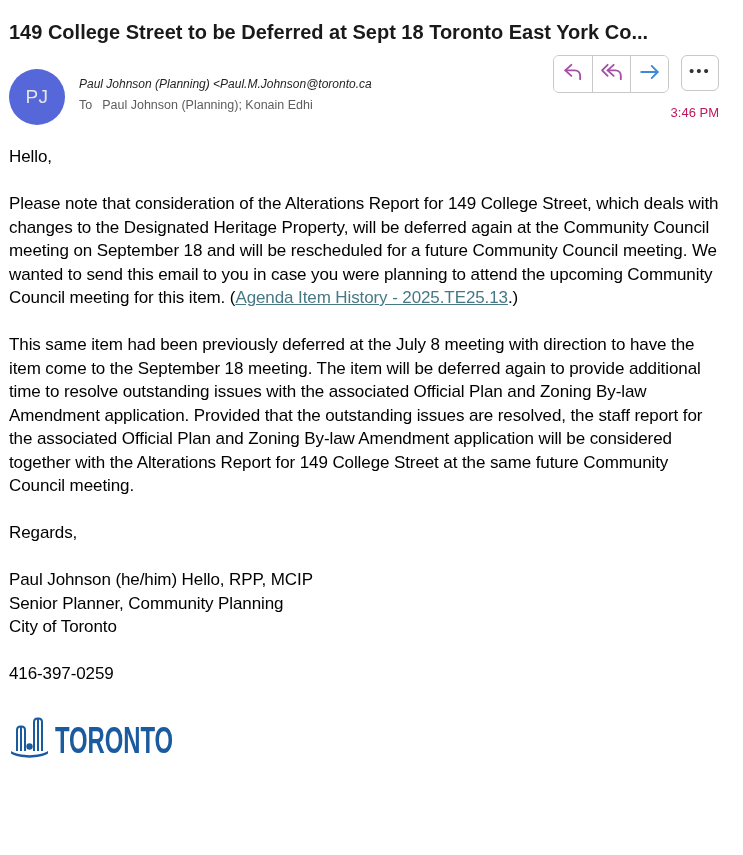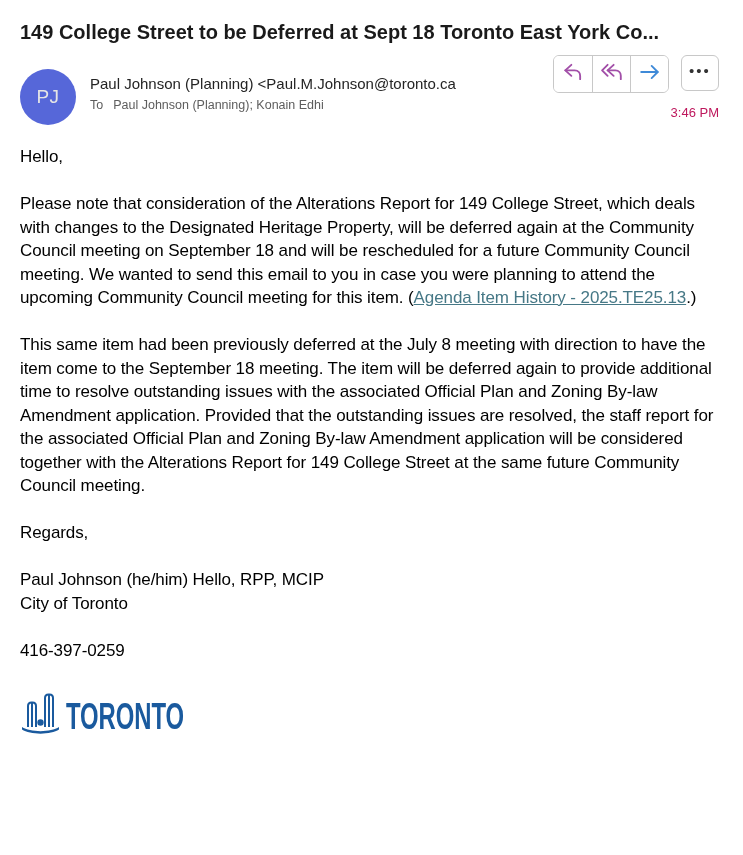--- a/index.html
+++ b/index.html
@@ -3,41 +3,42 @@
 <meta charset="utf-8">
 <style>
   * { margin: 0; padding: 0; box-sizing: border-box; }
   html, body { background: #ffffff; }
   body {
     width: 743px; height: 855px;
     font-family: "Liberation Sans", sans-serif;
     color: #000;
     overflow: hidden;
   }
-  .page { padding: 18px 16px 0 20px; width: 743px; }
+  .page { padding: 18px 16px 0 9px; width: 743px; }
 
   
   .subject {
     font-size: 20px; font-weight: 700; color: #1a1a1a;
     line-height: 28px; white-space: nowrap; overflow: hidden;
   }
 
   
   .header { display: flex; align-items: flex-start; margin-top: 9px; }
   .avatar {
     width: 56px; height: 56px; border-radius: 50%;
     background: #5667d9; color: #e5e5e5;
     display: flex; align-items: center; justify-content: center;
     font-size: 19px; font-weight: 400; letter-spacing: 0.5px;
     margin-top: 14px; flex: 0 0 auto;
   }
   .meta { flex: 1 1 auto; min-width: 0; margin-left: 14px; margin-top: 18px; overflow: hidden; }
   .sender {
-    font-size: 15px; color: #242424; white-space: nowrap; overflow: hidden;
+    font-size: 12px; color: #242424; white-space: nowrap; overflow: hidden;
     line-height: 22px;
+    font-style: italic;
   }
   .to-line { font-size: 12.5px; color: #5d5d5d; margin-top: 3px; white-space: nowrap; overflow: hidden; }
   .to-label { margin-right: 10px; }
 
   .actions { flex: 0 0 auto; margin-left: 12px; padding-right: 8px; }
   .actions-row { display: flex; }
   .btn-group {
     display: flex; border: 1px solid #c8c8c8; border-radius: 6px; overflow: hidden;
     background: #fff;
   }
@@ -125,20 +126,21 @@
     <p>Hello,</p>
 
     <p><span>Please note that consideration of the Alterations Report for 149 College Street, which deals with changes to the Designated Heritage Property, will be deferred again at the Community Council meeting on September 18 and will be rescheduled for a future Community Council meeting. We wanted to send this email to you in case you were planning to attend the upcoming Community Council meeting for this item. (</span><a class="link" href="#">Agenda Item History - 2025.TE25.13</a><span>.)</span></p>
 
     <p>This same item had been previously deferred at the July 8 meeting with direction to have the item come to the September 18 meeting. The item will be deferred again to provide additional time to resolve outstanding issues with the associated Official Plan and Zoning By-law Amendment application. Provided that the outstanding issues are resolved, the staff report for the associated Official Plan and Zoning By-law Amendment application will be considered together with the Alterations Report for 149 College Street at the same future Community Council meeting.</p>
 
     <p>Regards,</p>
 
     <div class="sig-block">
       <div>Paul Johnson (he/him) Hello, RPP, MCIP</div>
+      <div>Senior Planner, Community Planning</div>
       <div>City of Toronto</div>
     </div>
 
     <div class="contact">
       <div>416-397-0259</div>
     </div>
 
     <div class="logo">
       <svg width="168" height="48" viewBox="0 0 168 48">
         <g stroke="#1a5a9e" fill="none" stroke-width="2">

